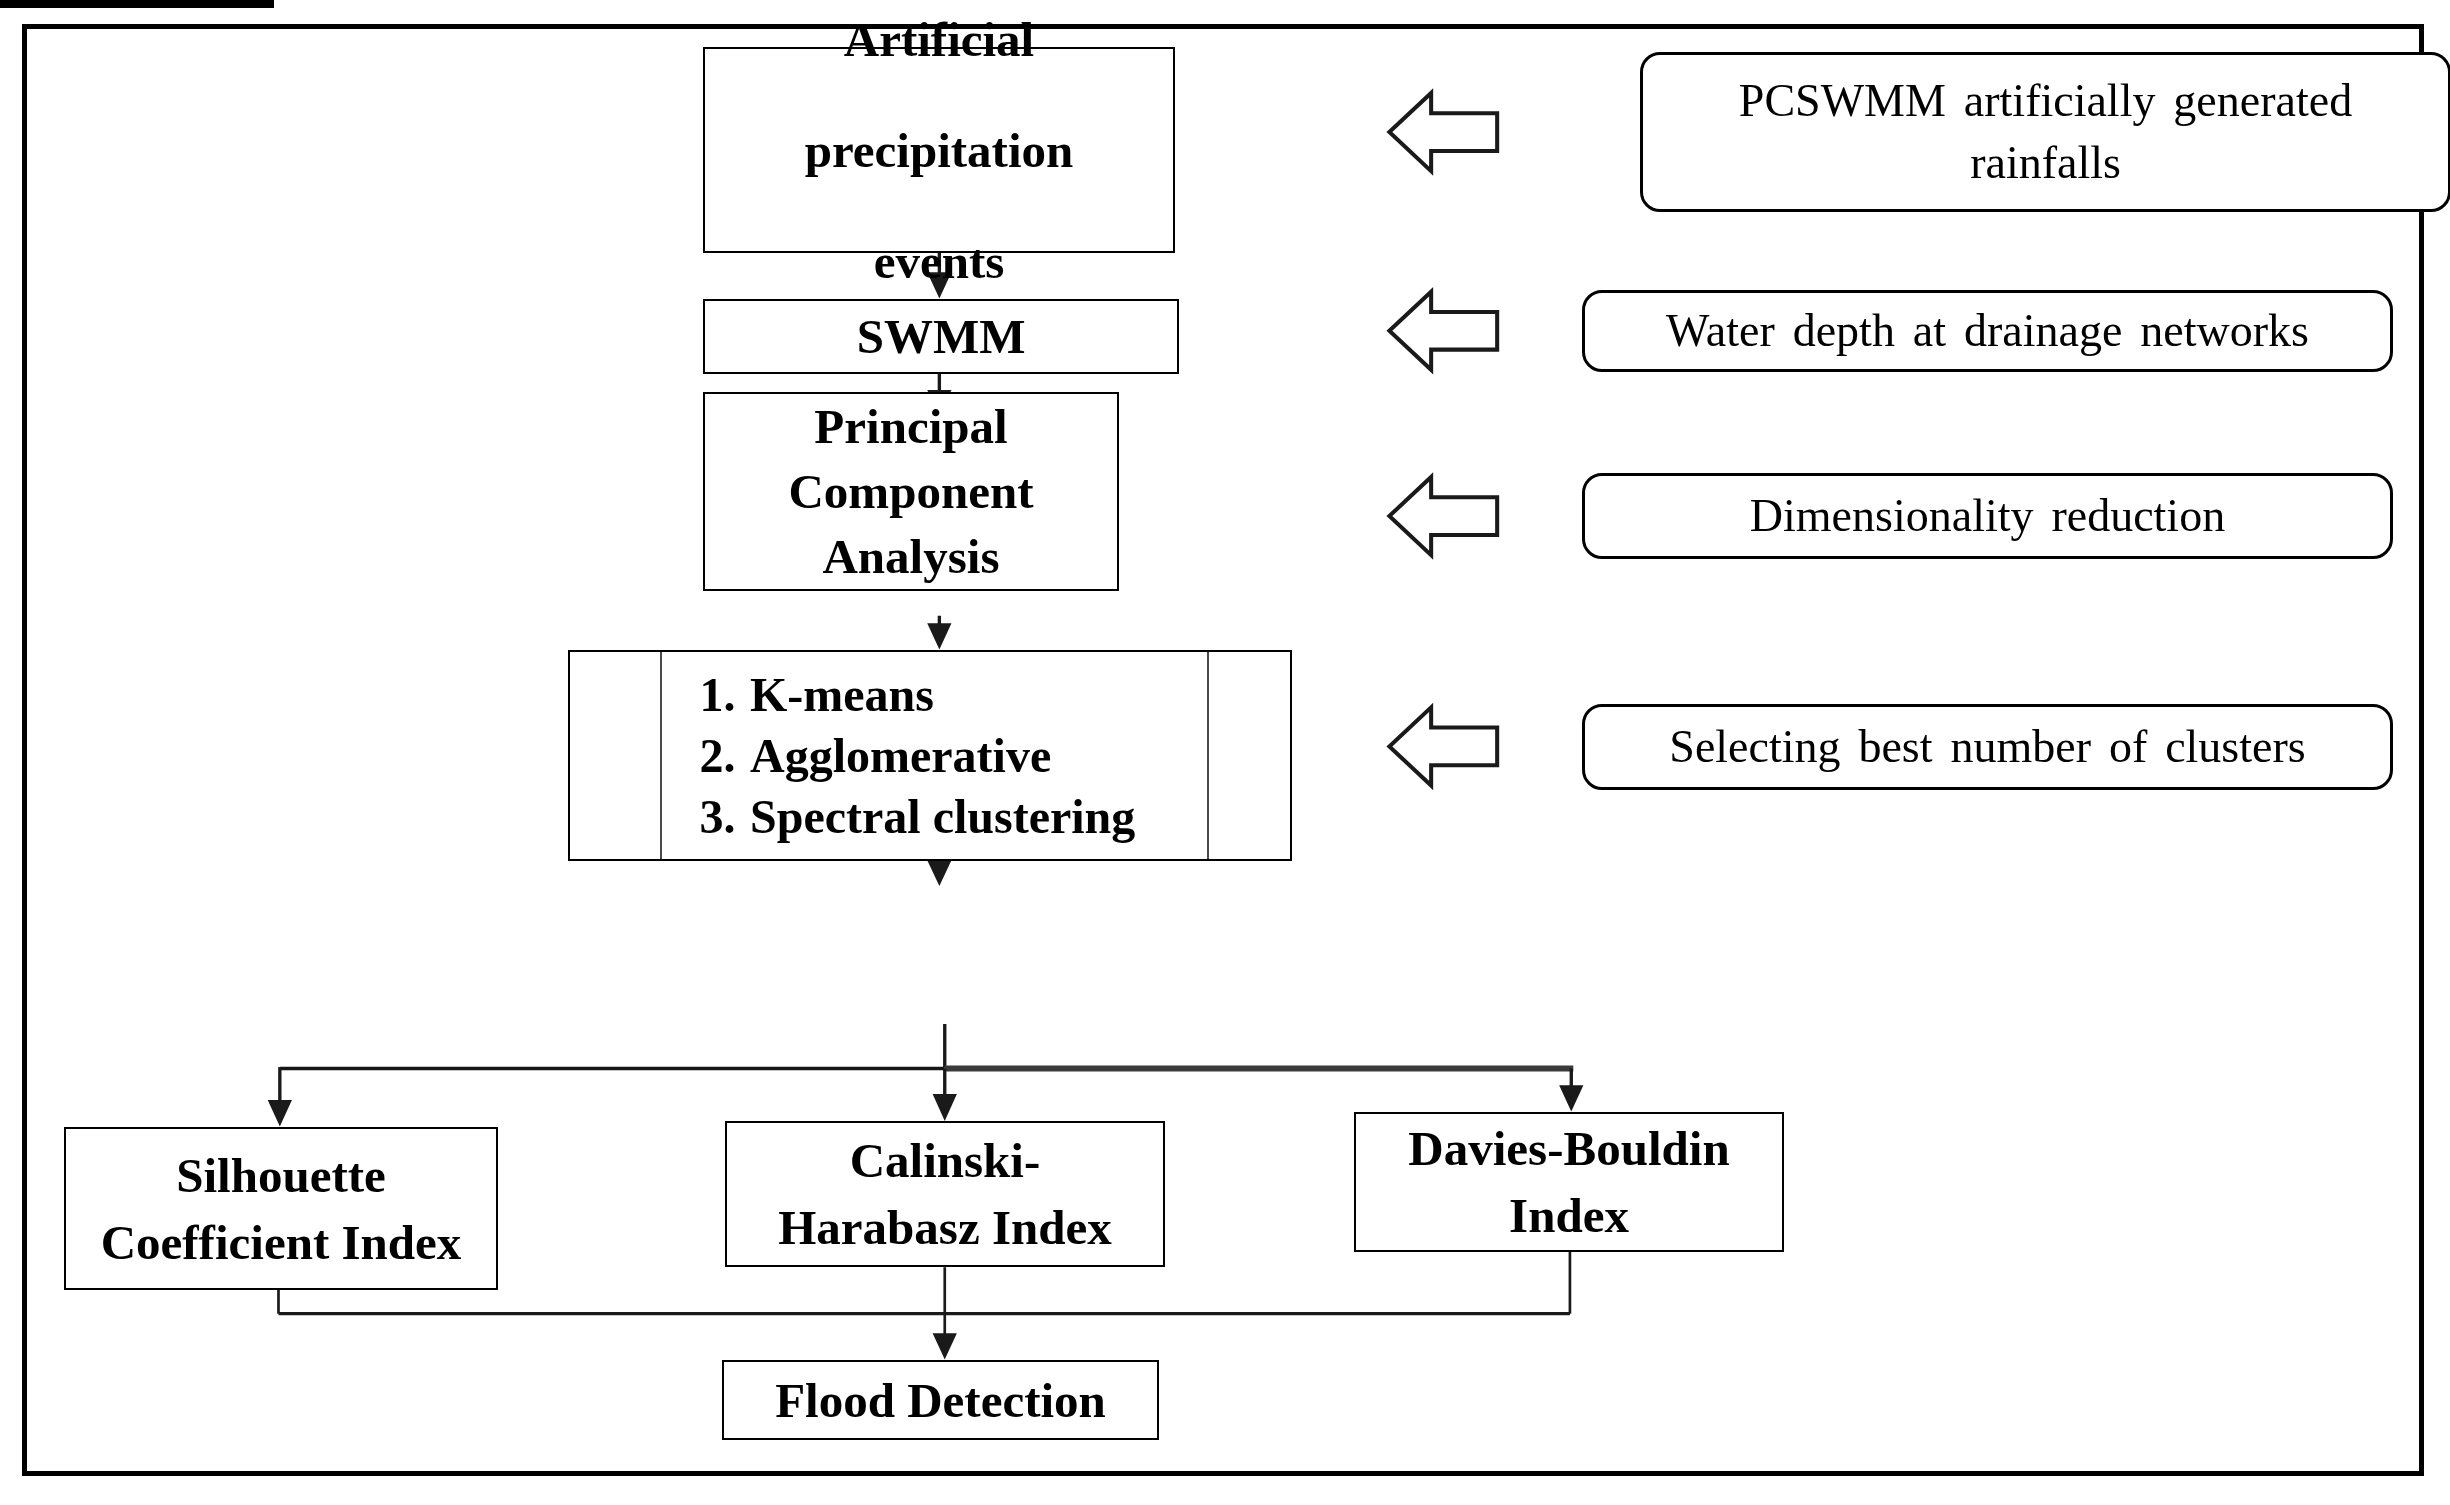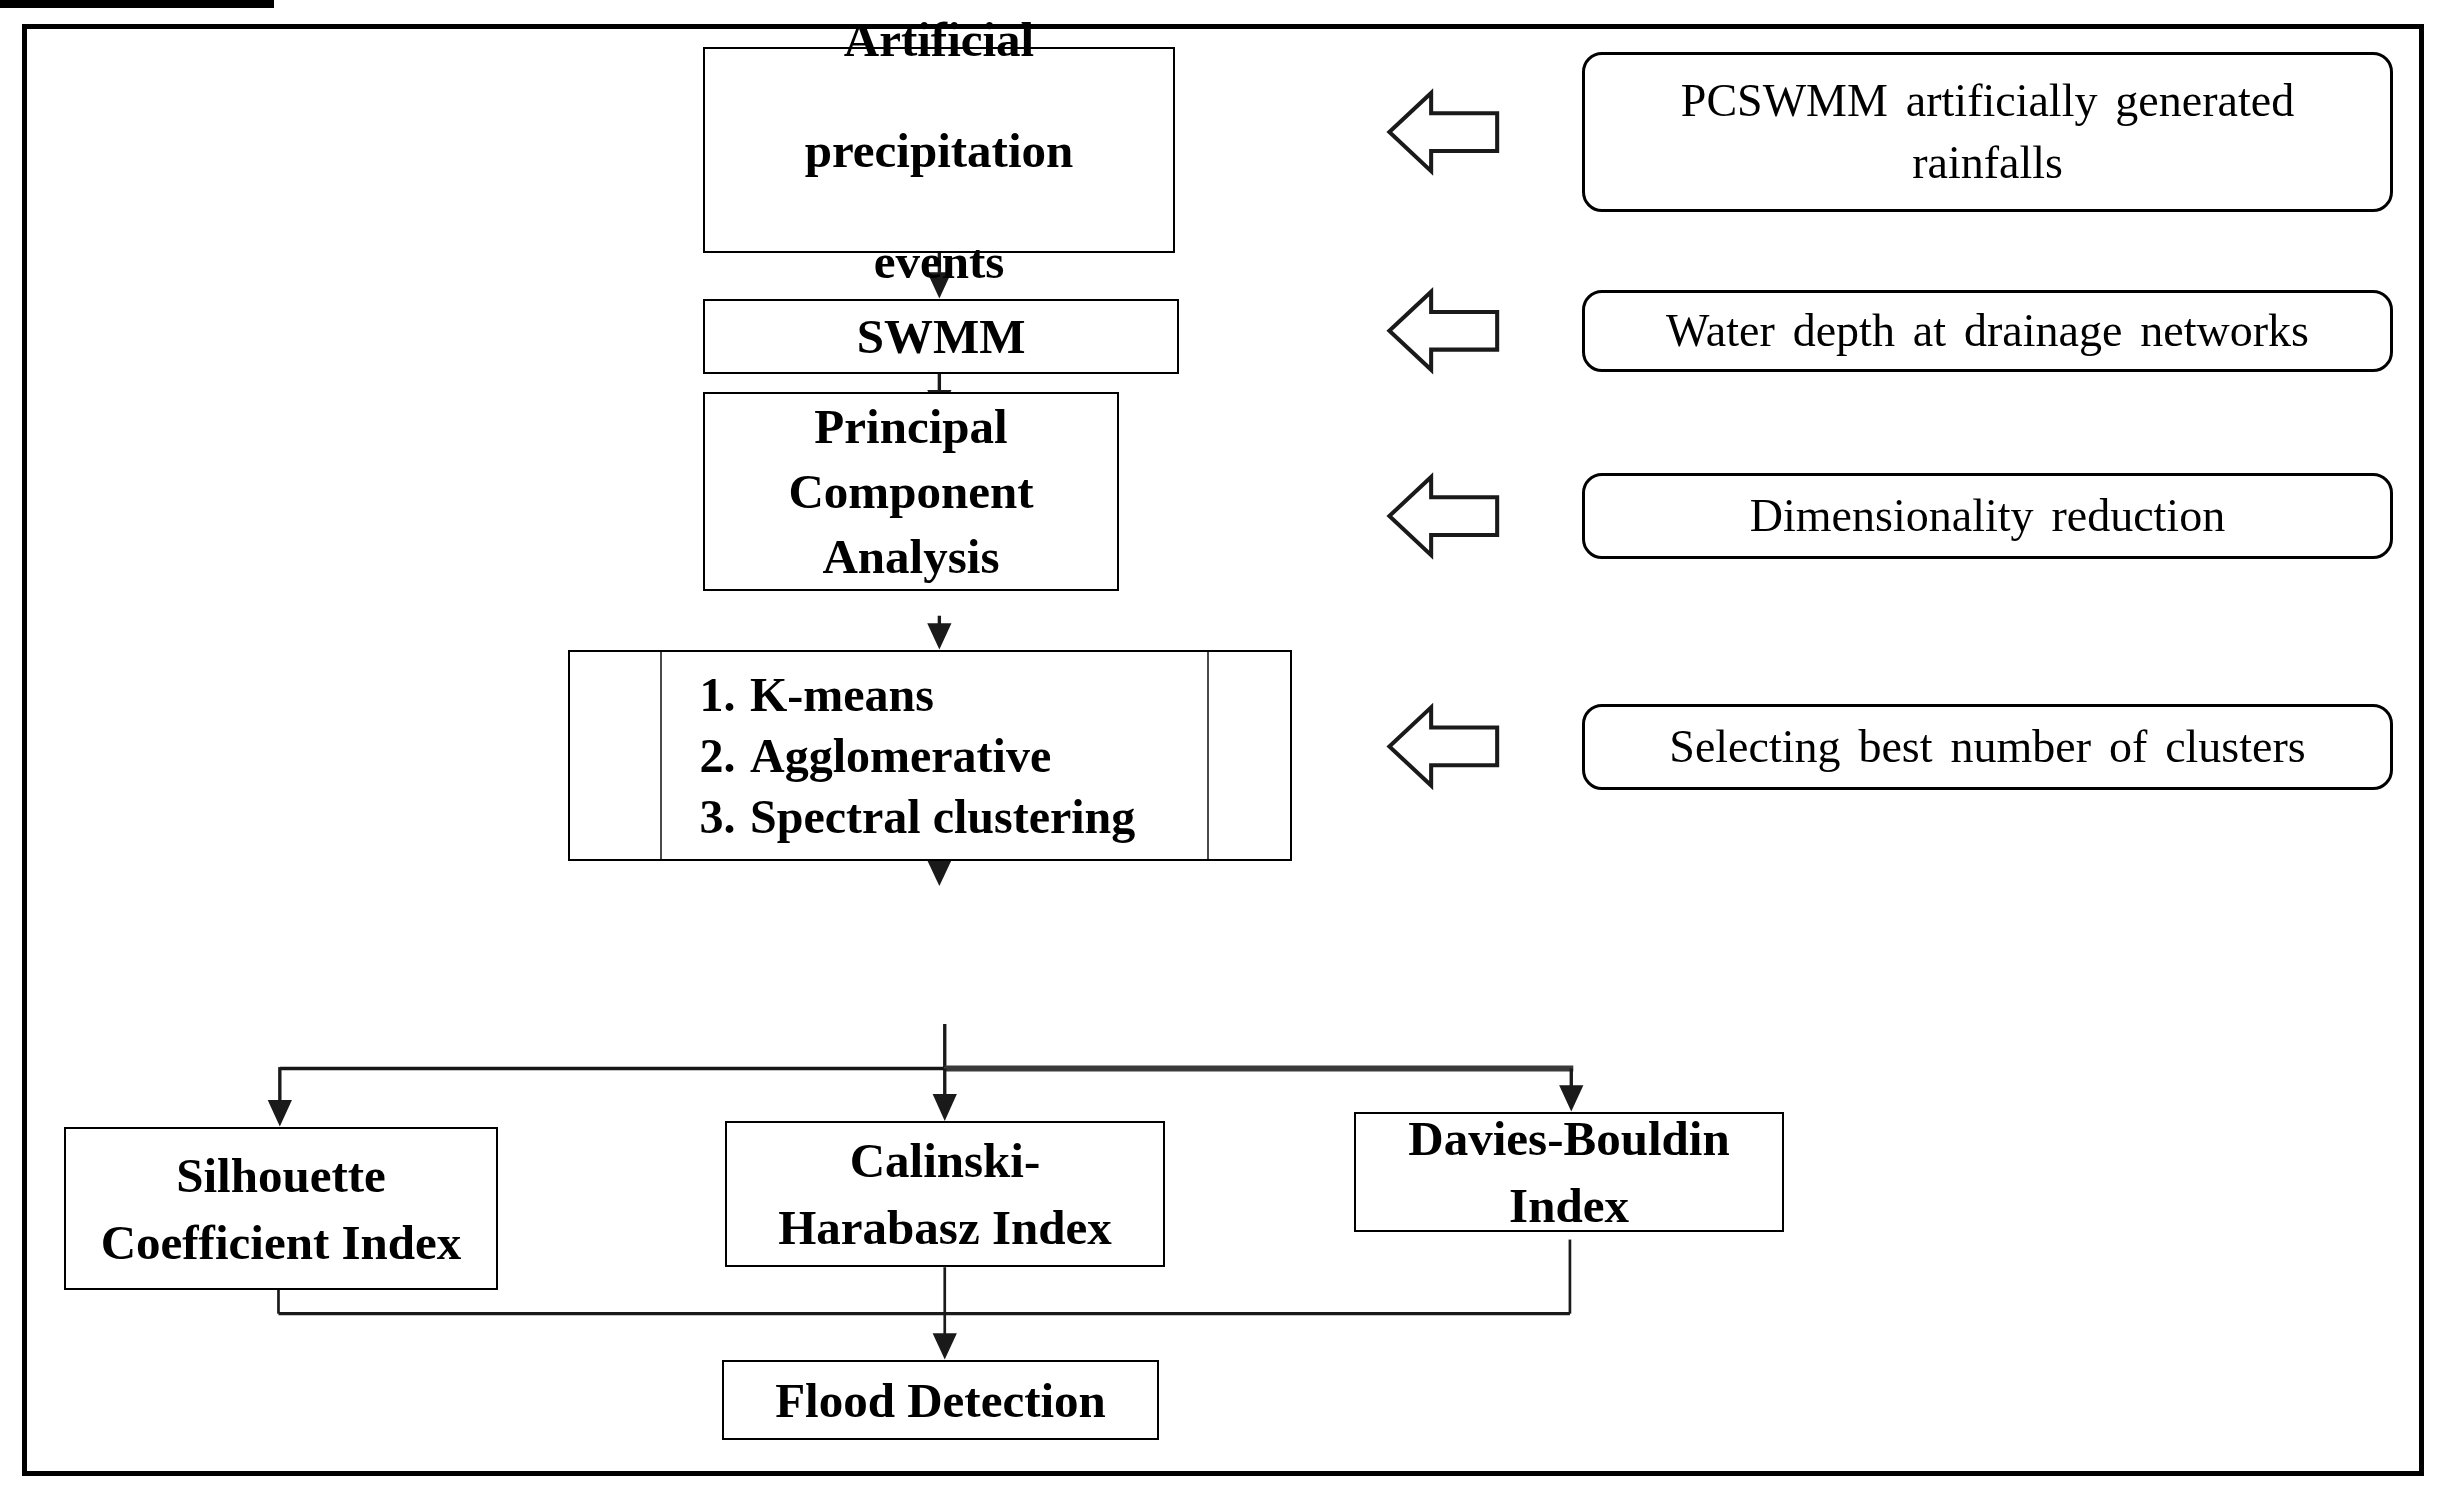--- a/index.html
+++ b/index.html
@@ -119,30 +119,30 @@
   <div class="box fbold" style="left:64px; top:1127px; width:434px; height:163px;">
     <span class="ln">Silhouette</span>
     <span class="ln">Coefficient Index</span>
   </div>
 
   <div class="box fbold" style="left:725px; top:1121px; width:440px; height:146px;">
     <span class="ln">Calinski-</span>
     <span class="ln">Harabasz Index</span>
   </div>
 
-  <div class="box fbold" style="left:1354px; top:1112px; width:430px; height:120px;">
+  <div class="box fbold" style="left:1354px; top:1112px; width:430px; height:140px;">
     <span class="ln">Davies-Bouldin</span>
     <span class="ln">Index</span>
   </div>
 
   <div class="box fbold" style="left:722px; top:1360px; width:437px; height:80px;">
     <span class="ln">Flood Detection</span>
   </div>
 
-  <div class="box rounded anno" style="left:1582px; top:52px; width:811px; height:160px;">
+  <div class="box rounded anno" style="left:1640px; top:52px; width:811px; height:160px;">
     <span class="ln">PCSWMM artificially generated</span>
     <span class="ln">rainfalls</span>
   </div>
 
   <div class="box rounded anno" style="left:1582px; top:290px; width:811px; height:82px;">
     <span class="ln">Water depth at drainage networks</span>
   </div>
 
   <div class="box rounded anno" style="left:1582px; top:473px; width:811px; height:86px;">
     <span class="ln">Dimensionality reduction</span>

